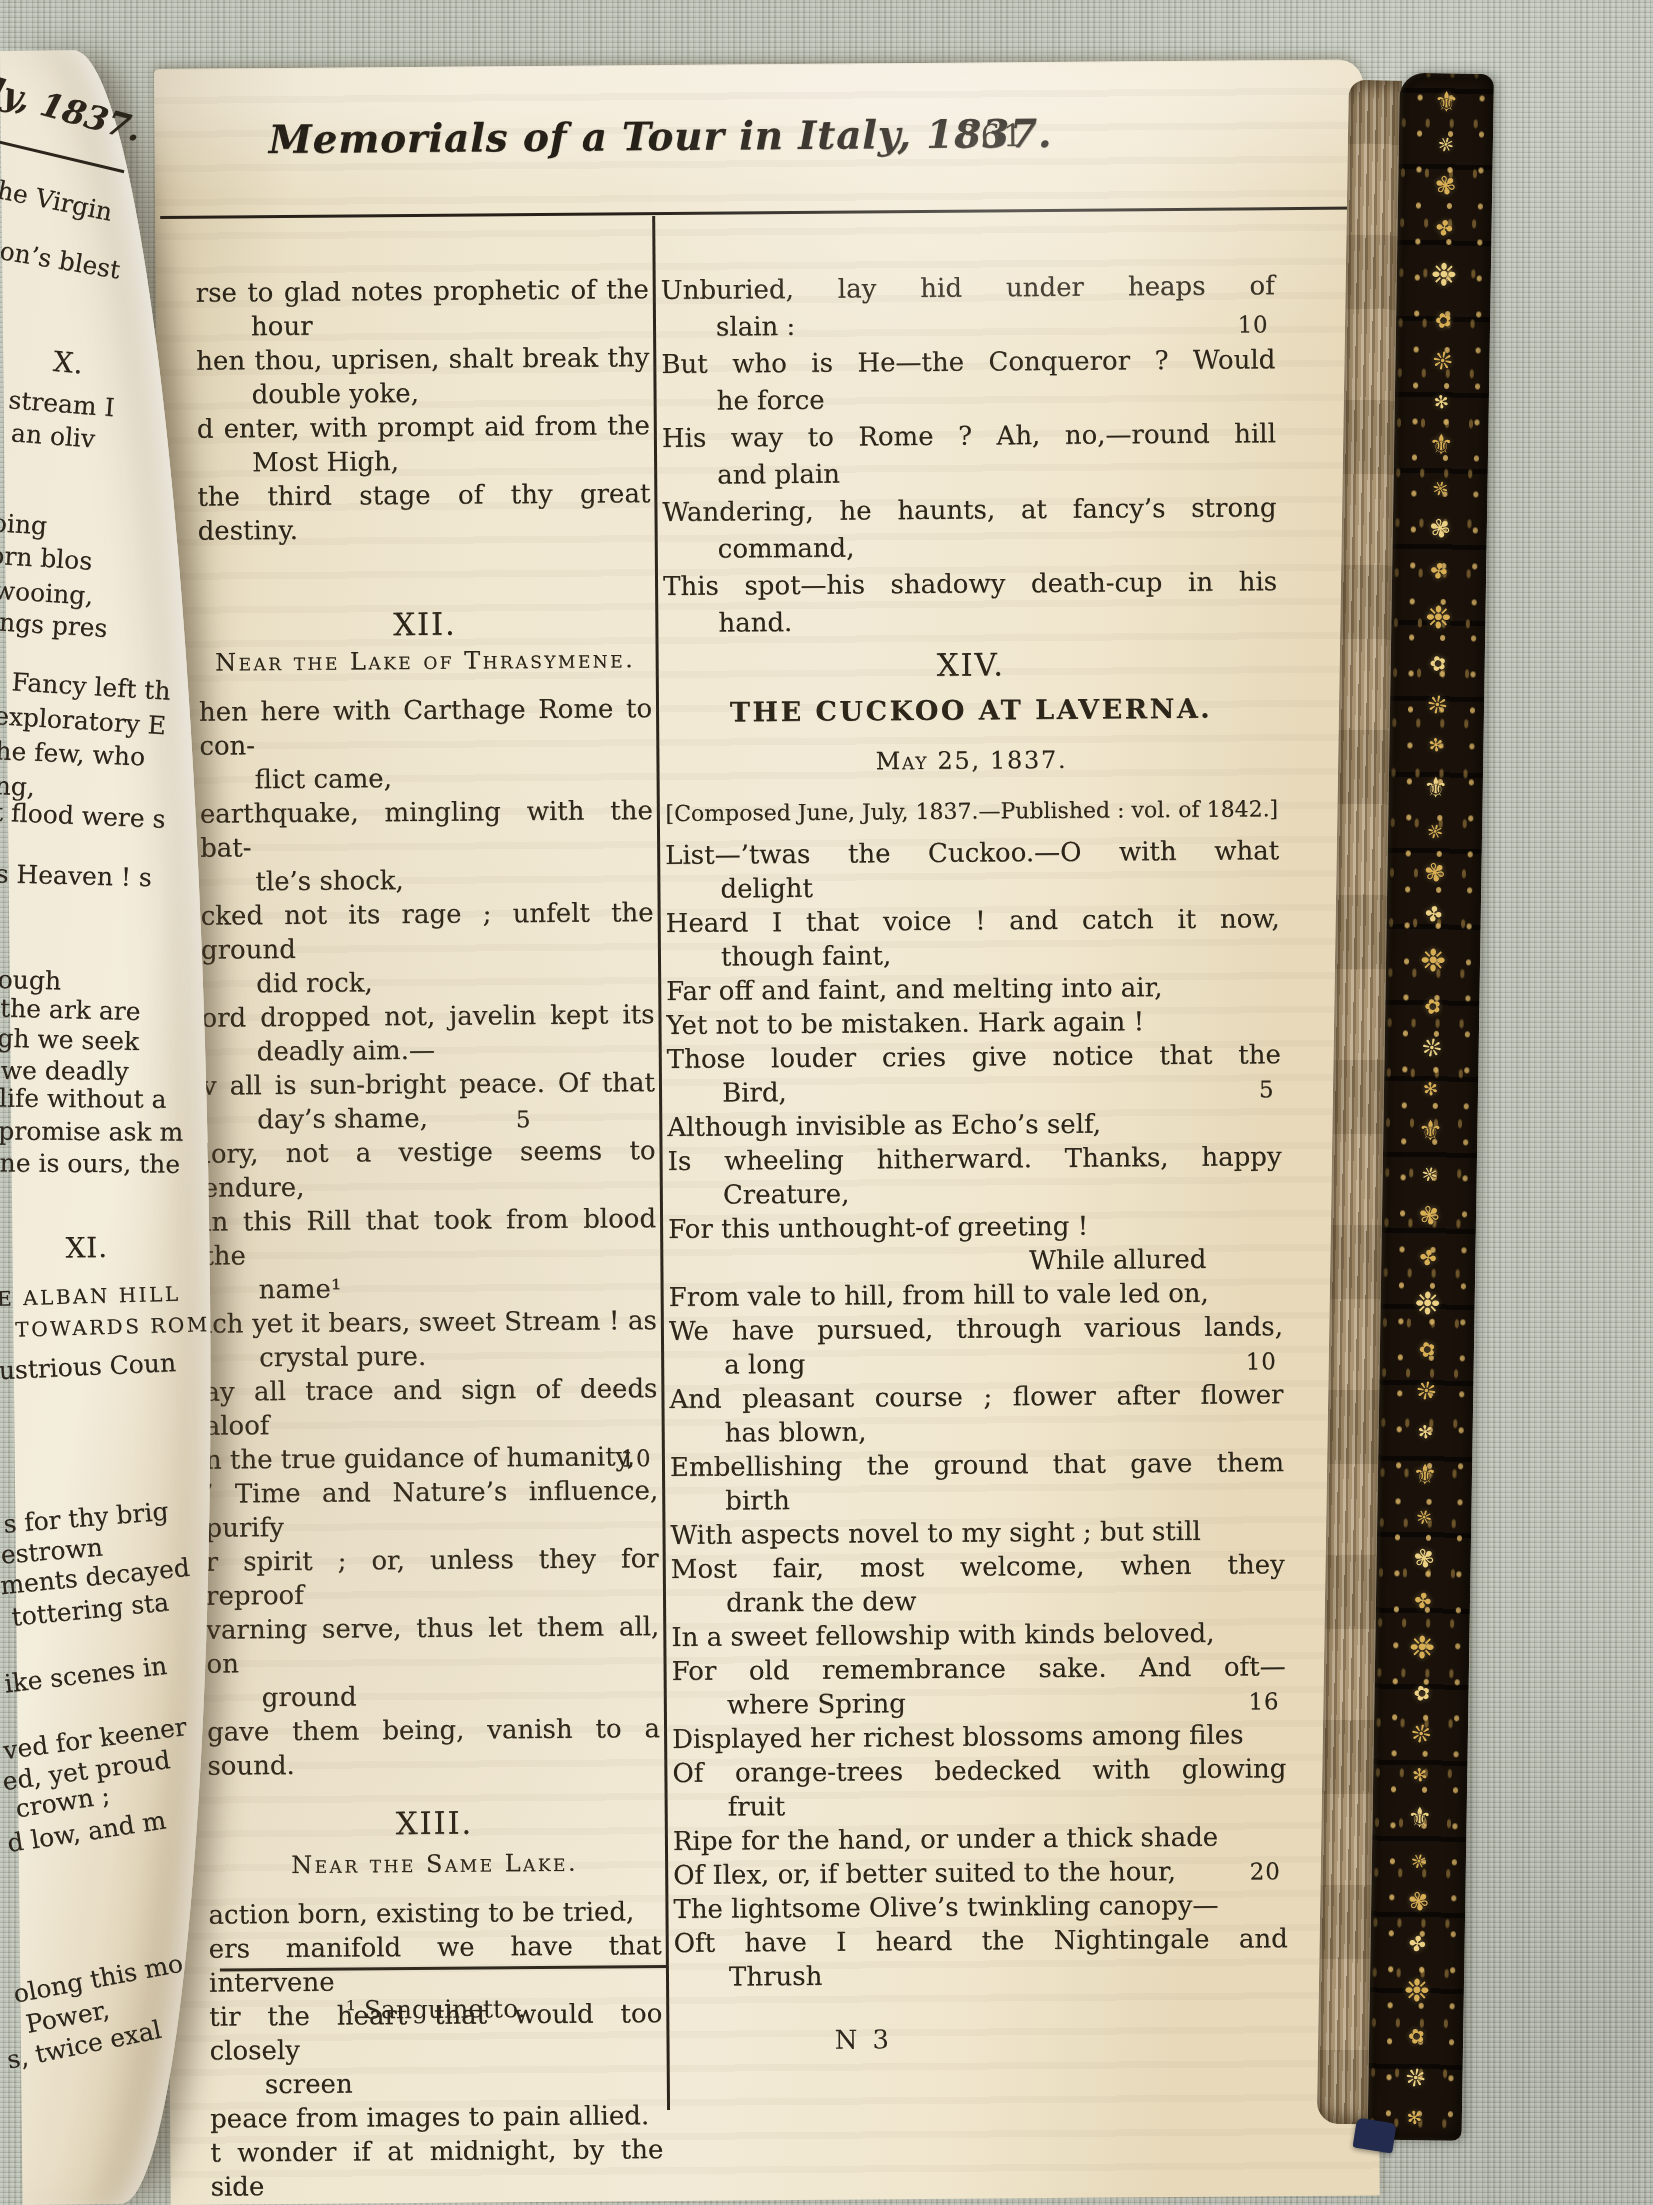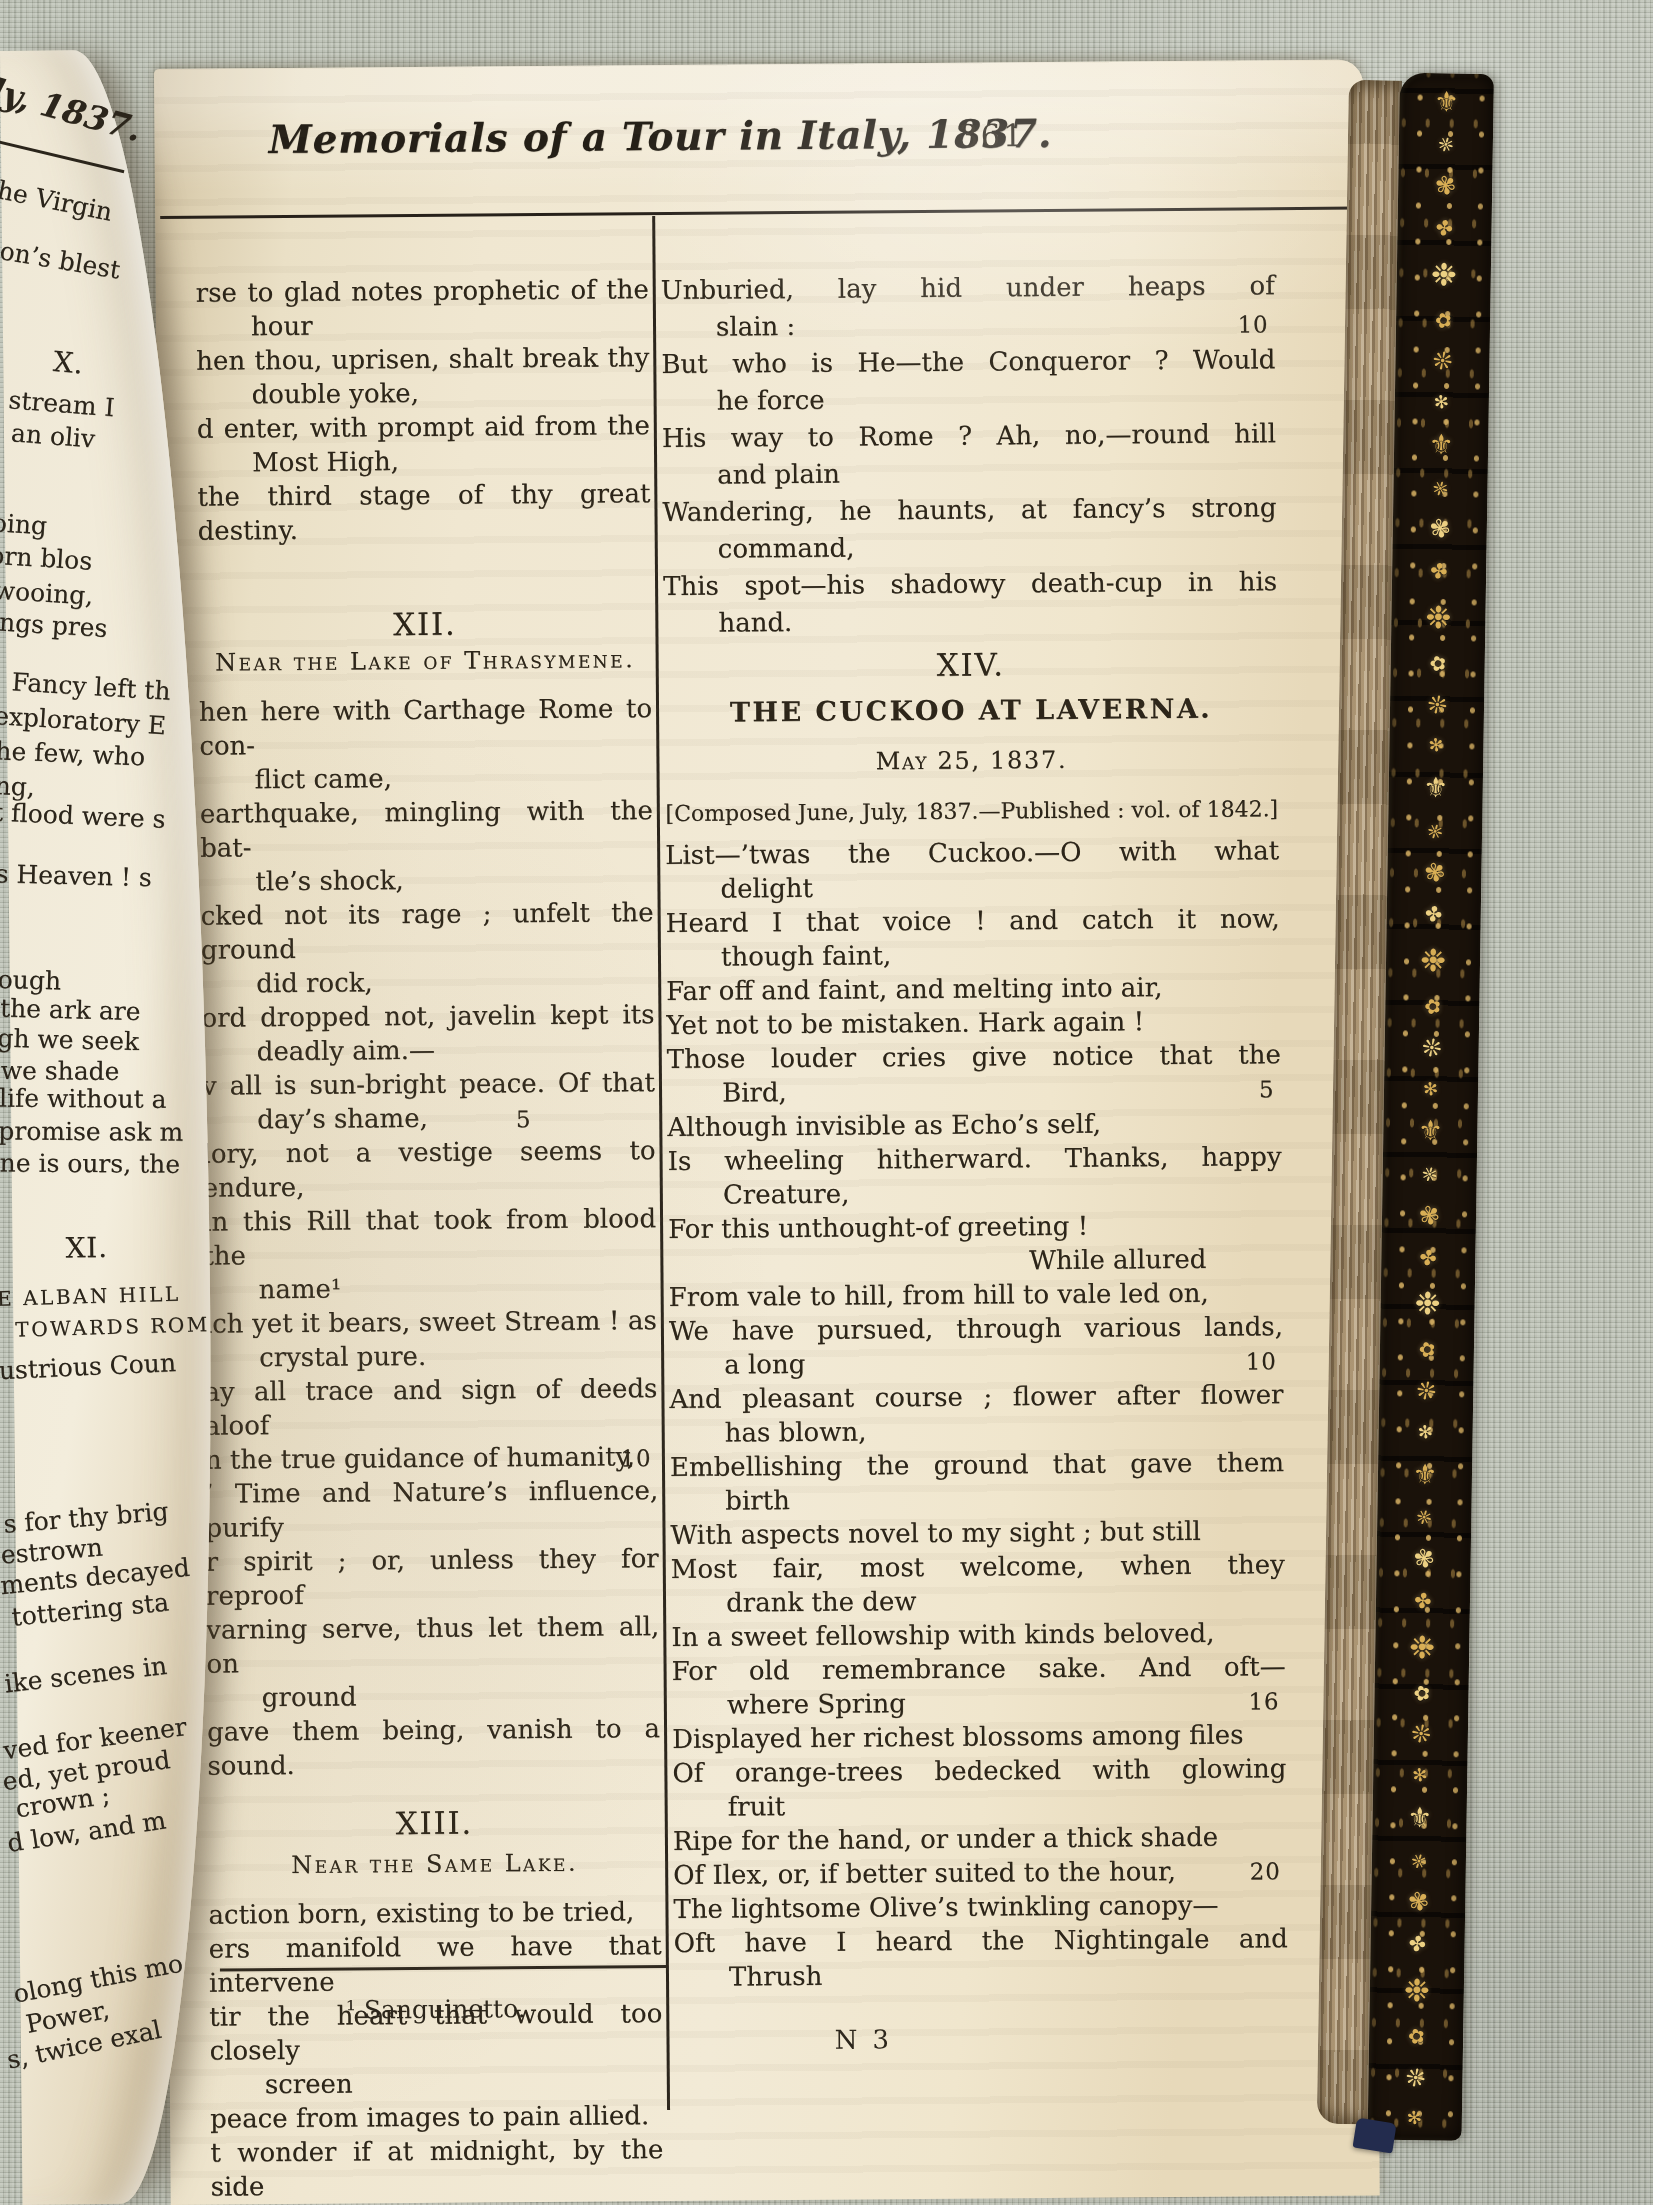--- a/index.html
+++ b/index.html
@@ -223,21 +223,21 @@
       <div class="frag" style="top: 561px; left: -15px; transform: rotate(4deg);">ings pres</div>
       <div class="frag" style="top: 623px; left: 5px; transform: rotate(4deg);">Fancy left th</div>
       <div class="frag" style="top: 657px; left: -13.2px; transform: rotate(4deg);">exploratory E</div>
       <div class="frag" style="top: 690px; left: -11.6px; transform: rotate(3deg);">he few, who</div>
       <div class="frag" style="top: 722px; left: -13.2px; transform: rotate(3deg);">ng,</div>
       <div class="frag" style="top: 752px; left: -15px; transform: rotate(3deg);">t flood were s</div>
       <div class="frag" style="top: 812px; left: -13.2px; transform: rotate(2deg);">s Heaven ! s</div>
       <div class="frag" style="top: 916px; left: -11.6px; transform: rotate(2deg);">ough</div>
       <div class="frag" style="top: 946px; left: -10px; transform: rotate(2deg);">the ark are</div>
       <div class="frag" style="top: 976px; left: -13.2px; transform: rotate(2deg);">gh we seek</div>
-      <div class="frag" style="top: 1007px; left: -10px; transform: rotate(1deg);">we shade</div>
+      <div class="frag" style="top: 1007px; left: -10px; transform: rotate(1deg);">we deadly</div>
       <div class="frag" style="top: 1035px; left: -11.6px; transform: rotate(1deg);">life without a</div>
       <div class="frag" style="top: 1068px; left: -13.2px; transform: rotate(1deg);">promise ask m</div>
       <div class="frag" style="top: 1100px; left: -11.6px; transform: rotate(1deg);">ne is ours, the</div>
       <div class="frag roman" style="top: 1184px; left: 53px; transform: rotate(0deg);">XI.</div>
       <div class="frag caps" style="top: 1232px; left: -16.5px; transform: rotate(-1deg);">E ALBAN HILL</div>
       <div class="frag caps" style="top: 1263px; left: 1.7px; transform: rotate(-1deg);">TOWARDS ROM</div>
       <div class="frag" style="top: 1303px; left: -15px; transform: rotate(-2deg);">ustrious Coun</div>
       <div class="frag" style="top: 1454px; left: -11.6px; transform: rotate(-4deg);">s for thy brig</div>
       <div class="frag" style="top: 1487px; left: -15px; transform: rotate(-4deg);">estrown</div>
       <div class="frag" style="top: 1513px; left: -16.5px; transform: rotate(-5deg);">ments decayed</div>

